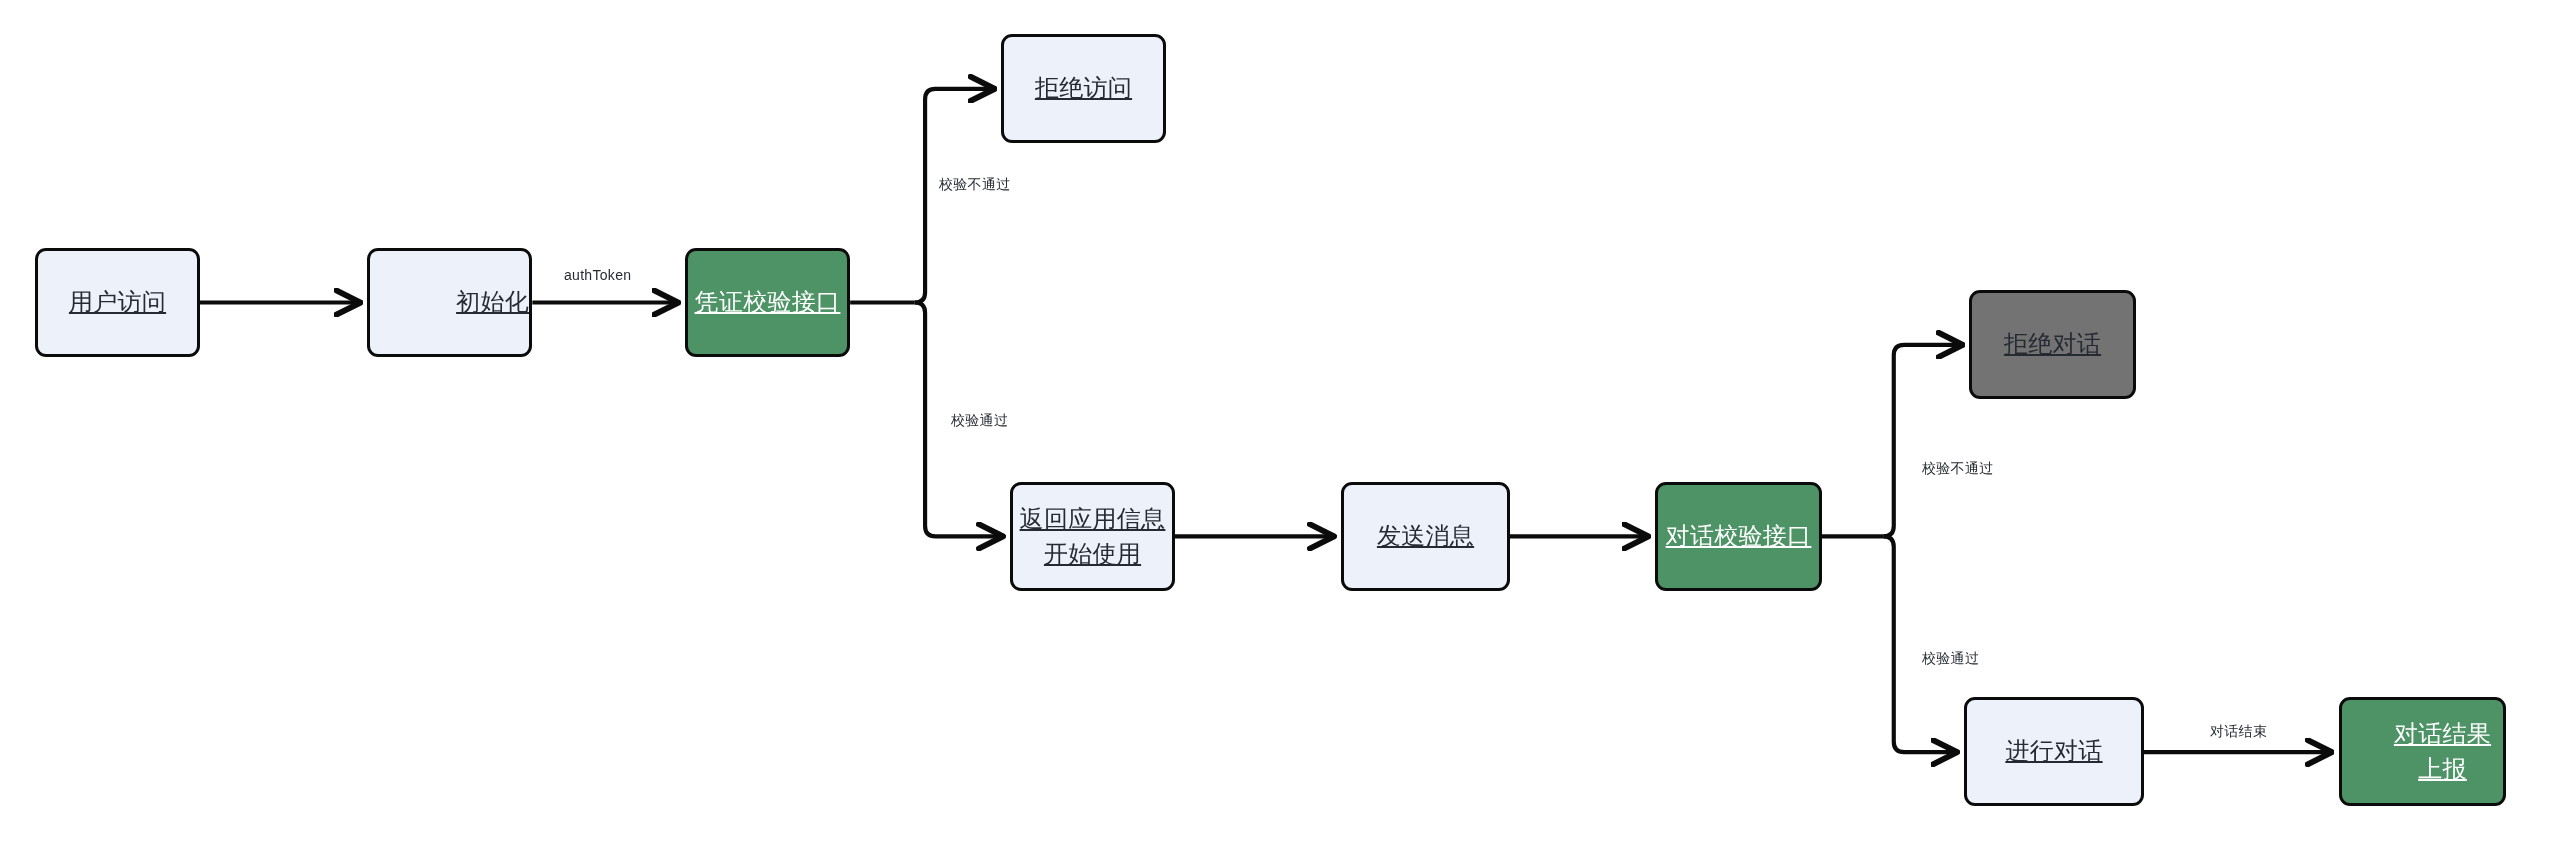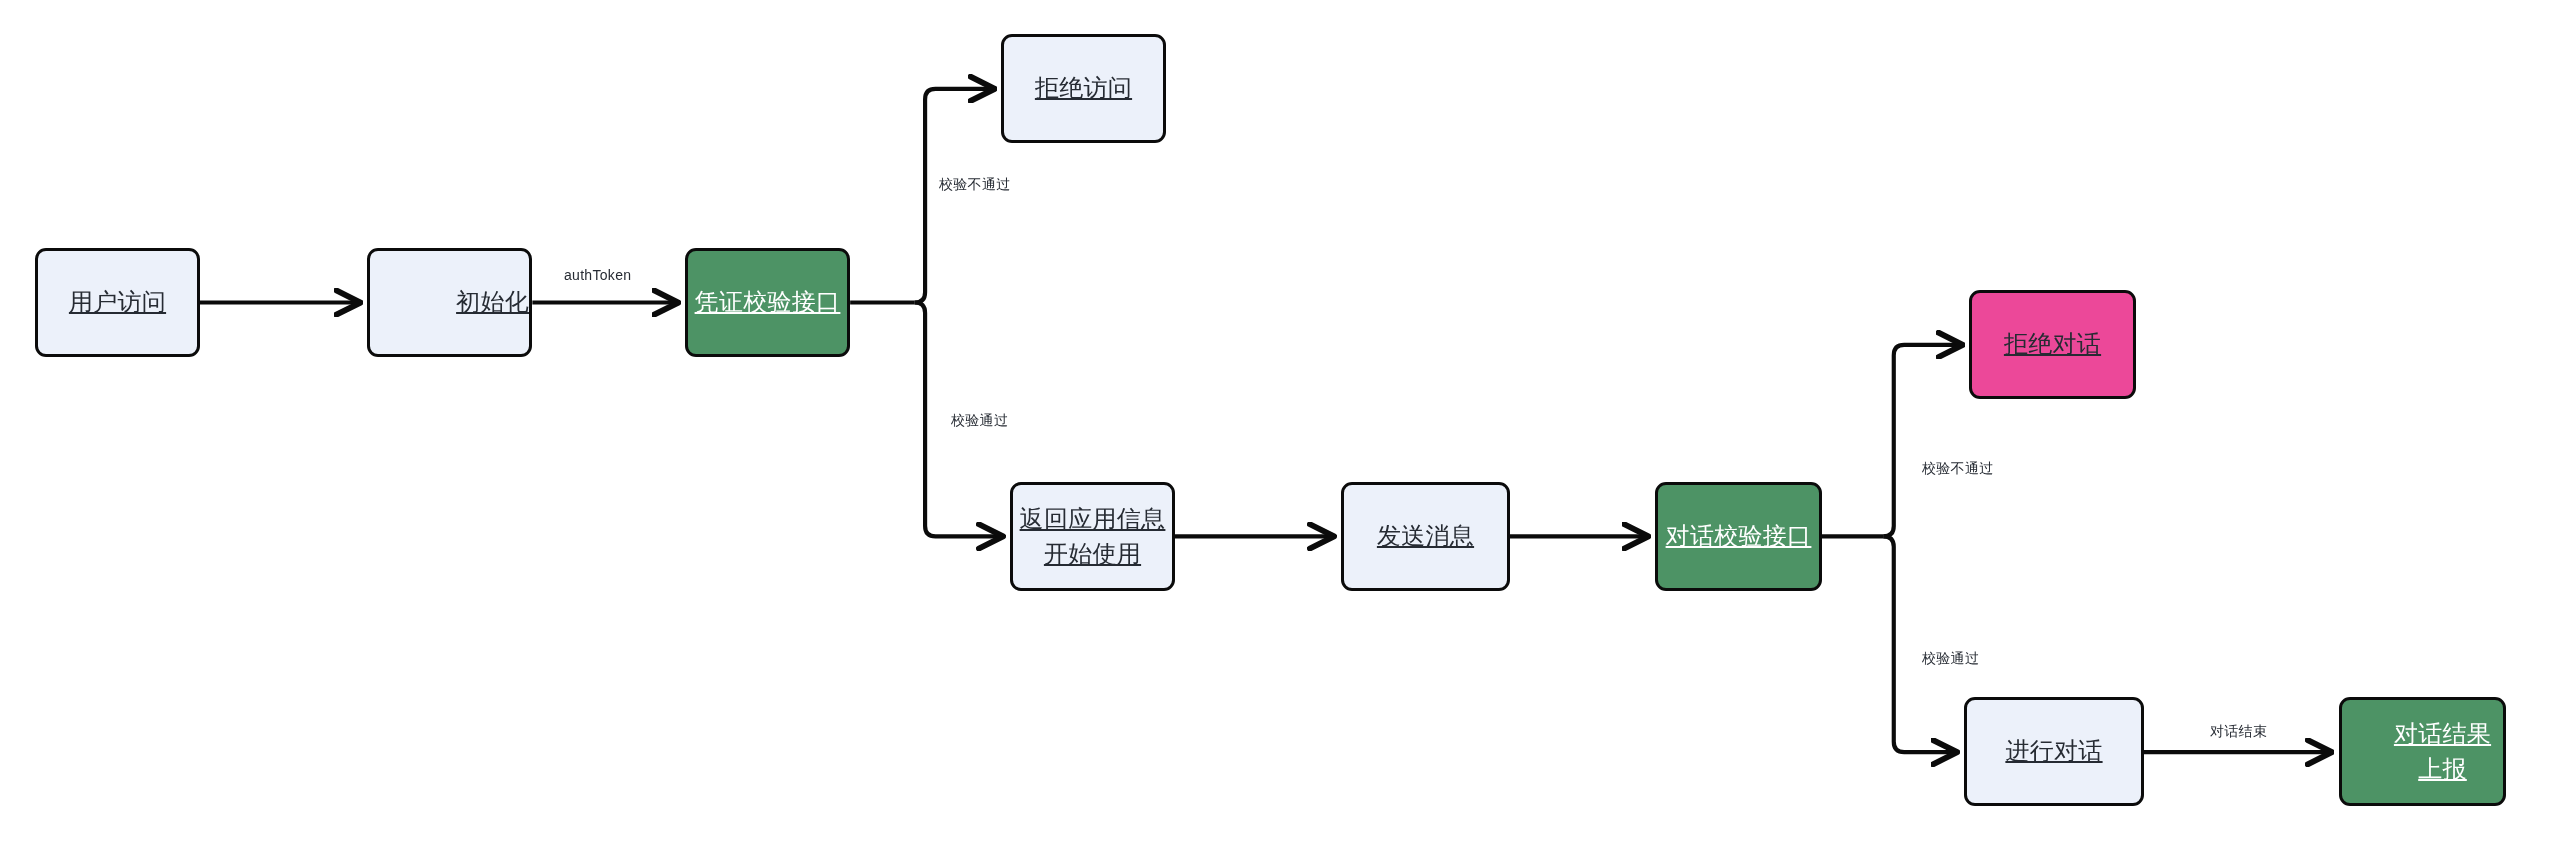--- a/index.html
+++ b/index.html
@@ -118,21 +118,21 @@
   </div>
 
   <div class="node plain" id="node-send-message" style="left: 1341px; top: 482px; width: 169px; height: 109px; background: rgb(236, 241, 250); color: rgb(38, 43, 51); border-color: rgb(11, 11, 11);">
     <span class="node-label">发送消息</span>
   </div>
 
   <div class="node accent" id="node-dialog-verify" style="left: 1655px; top: 482px; width: 167px; height: 109px; background: rgb(77, 147, 101); color: rgb(255, 255, 255); border-color: rgb(11, 11, 11);">
     <span class="node-label">对话校验接口</span>
   </div>
 
-  <div class="node plain" id="node-deny-dialog" style="left: 1969px; top: 290px; width: 167px; height: 109px; background: #ec4899; color: rgb(38, 43, 51); border-color: rgb(11, 11, 11);">
+  <div class="node plain" id="node-deny-dialog" style="left: 1969px; top: 290px; width: 167px; height: 109px; background: #737373; color: rgb(38, 43, 51); border-color: rgb(11, 11, 11);">
     <span class="node-label">拒绝对话</span>
   </div>
 
   <div class="node plain" id="node-do-dialog" style="left: 1964px; top: 697px; width: 180px; height: 109px; background: rgb(236, 241, 250); color: rgb(38, 43, 51); border-color: rgb(11, 11, 11);">
     <span class="node-label">进行对话</span>
   </div>
 
   <div class="node accent" id="node-report-result" style="left: 2339px; top: 697px; width: 167px; height: 109px; background: rgb(77, 147, 101); color: rgb(255, 255, 255); border-color: rgb(11, 11, 11); padding-left: 40px;">
     <span class="node-label">对话结果上报</span>
   </div>

